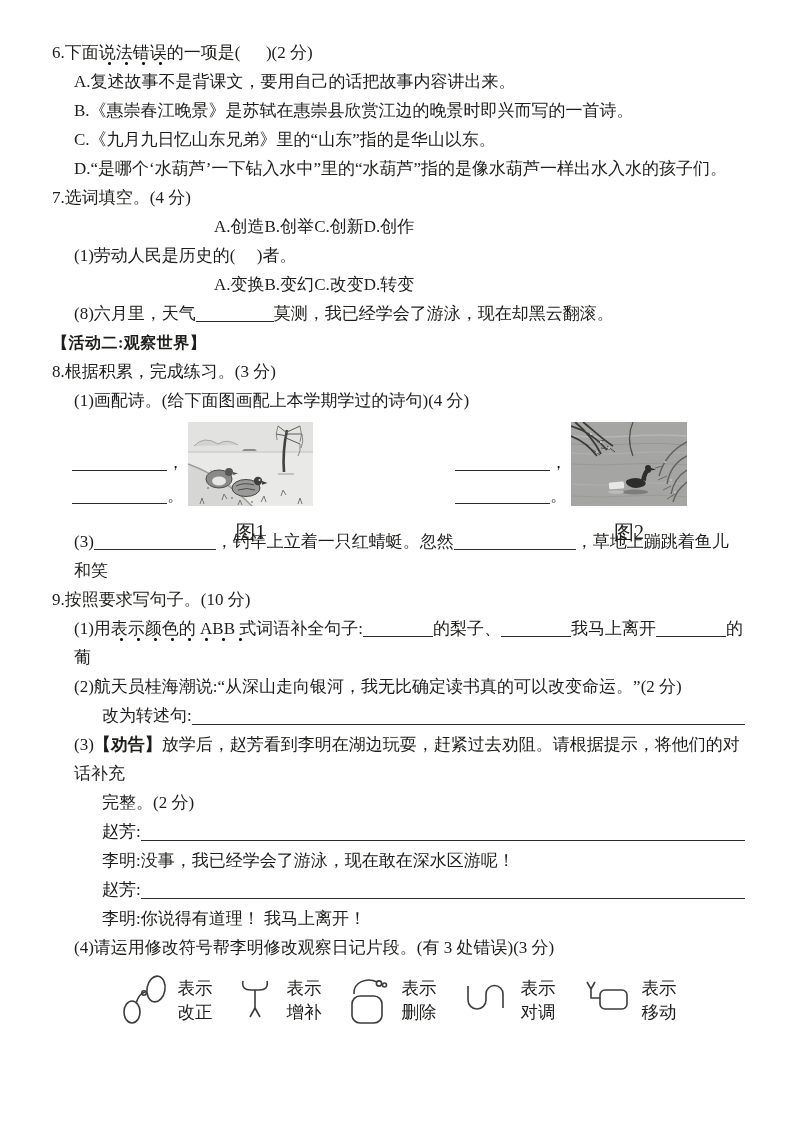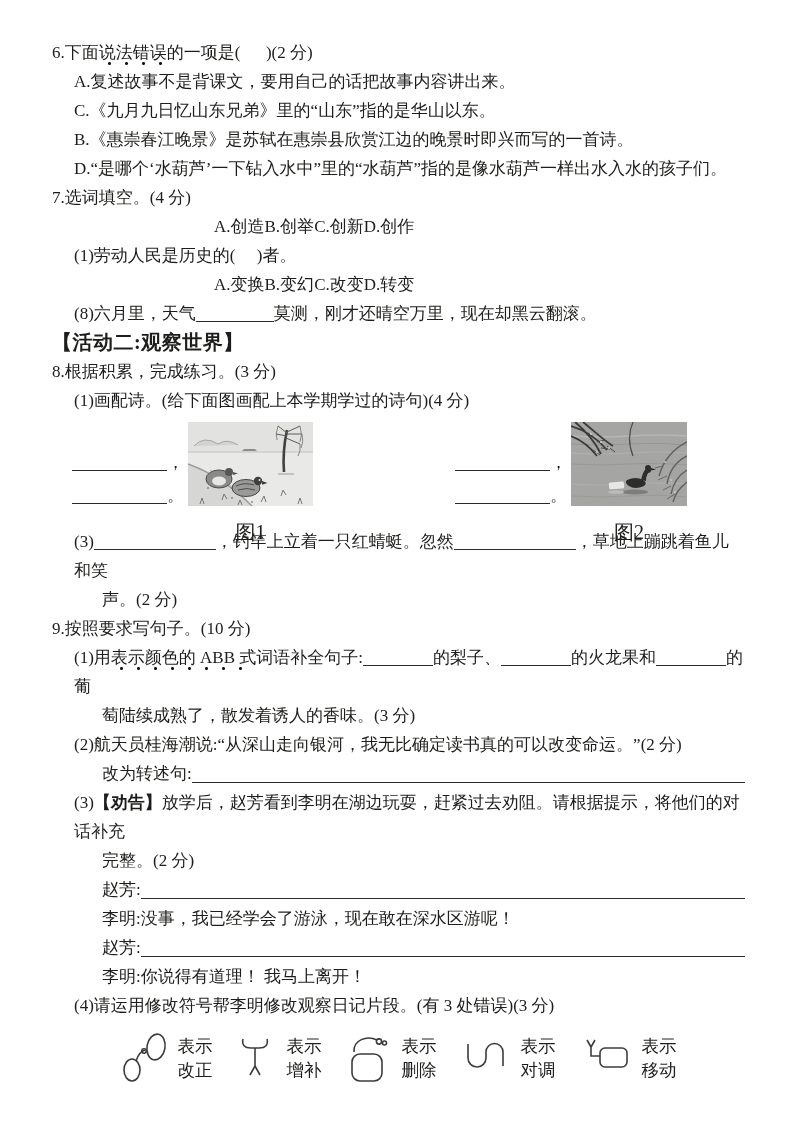--- a/index.html
+++ b/index.html
@@ -7,21 +7,21 @@
     width:793px;height:1122px;background:#ffffff;overflow:hidden;
     font-family:"Liberation Serif","DejaVu Serif",serif;
     color:#1d1d1b;
   }
   .sheet{padding:38px 48px 0 52px;font-size:17px;line-height:29px;}
   .ln{white-space:pre-wrap;}
   .ind1{padding-left:22px;}
   .ind2{padding-left:50px;}
   .opts{display:flex;padding-left:162px;}
   .bold{font-weight:bold;}
-  .activity{font-weight:bold;font-size:20px;letter-spacing:.5px;}
+  .activity{font-weight:bold;font-size:16px;letter-spacing:.5px;}
   
   .em{
     background-image:radial-gradient(circle,#151515 1.3px,transparent 1.6px);
     background-size:17px 5px;background-repeat:repeat-x;background-position:2px 100%;
     padding-bottom:4px;
   }
   
   .bl{display:inline-block;border-bottom:1.2px solid #2b2b29;height:17px;vertical-align:-3px;}
   .bl70{width:70px}.bl78{width:78px}.bl95{width:95px}.bl108{width:108px}.bl122{width:122px}
   .fill-row{display:flex;align-items:flex-end;}
@@ -41,39 +41,39 @@
   .sym-label{line-height:24px;font-size:17.5px;}
   svg{display:block;}
 </style>
 </head>
 <body>
 
 <div class="sheet">
 
   <div class="ln"><span>6.下面</span><span class="em">说法错误</span><span>的一项是(      )(2 分)</span></div>
   <div class="ln ind1">A.复述故事不是背课文，要用自己的话把故事内容讲出来。</div>
+  <div class="ln ind1">B.《惠崇春江晚景》是苏轼在惠崇县欣赏江边的晚景时即兴而写的一首诗。</div>
   <div class="ln ind1">C.《九月九日忆山东兄弟》里的“山东”指的是华山以东。</div>
-  <div class="ln ind1">B.《惠崇春江晚景》是苏轼在惠崇县欣赏江边的晚景时即兴而写的一首诗。</div>
   <div class="ln ind1">D.“是哪个‘水葫芦’一下钻入水中”里的“水葫芦”指的是像水葫芦一样出水入水的孩子们。</div>
 
   <div class="ln">7.选词填空。(4 分)</div>
   <div class="opts">
     <span>A.创造</span>
     <span>B.创举</span>
     <span>C.创新</span>
     <span>D.创作</span>
   </div>
   <div class="ln ind1">(1)劳动人民是历史的(     )者。</div>
   <div class="opts">
     <span>A.变换</span>
     <span>B.变幻</span>
     <span>C.改变</span>
     <span>D.转变</span>
   </div>
-  <div class="ln ind1"><span>(8)六月里，天气</span><span class="bl bl78"></span><span>莫测，刚才还晴空万里，现在却黑云翻滚。</span></div>
+  <div class="ln ind1"><span>(8)六月里，天气</span><span class="bl bl78"></span><span>莫测，我已经学会了游泳，现在却黑云翻滚。</span></div>
 
   <div class="ln activity">【活动二:观察世界】</div>
 
   <div class="ln">8.根据积累，完成练习。(3 分)</div>
   <div class="ln ind1">(1)画配诗。(给下面图画配上本学期学过的诗句)(4 分)</div>
 
   <div class="pics">
     <div class="pic-group">
       <div class="blank-col">
         <div class="brow"><span class="bl bl95"></span><span>，</span></div>
@@ -143,25 +143,23 @@
           <rect x="38" y="60" width="15" height="7" rx="1.5" fill="#e7e7e5" transform="rotate(-4 45 63)"></rect>
           <ellipse cx="64" cy="70" rx="13" ry="2.5" fill="#7d7d7b"></ellipse>
           <ellipse cx="45" cy="70" rx="8" ry="1.8" fill="#bcbcba"></ellipse>
         </svg>
         <div class="fig-label">图2</div>
       </div>
     </div>
   </div>
 
   <div class="ln ind1"><span>(3)</span><span class="bl bl122"></span><span>，钓竿上立着一只红蜻蜓。忽然</span><span class="bl bl122"></span><span>，草地上蹦跳着鱼儿和笑</span></div>
-  <div class="ln ind2">声。(2 分)</div>
 
   <div class="ln">9.按照要求写句子。(10 分)</div>
-  <div class="ln ind1"><span>(1)用</span><span class="em">表示颜色的 ABB 式</span><span>词语补全句子:</span><span class="bl bl70"></span><span>的梨子、</span><span class="bl bl70"></span><span>的火龙果和</span><span class="bl bl70"></span><span>的葡</span></div>
-  <div class="ln ind2">萄陆续成熟了，散发着诱人的香味。(3 分)</div>
+  <div class="ln ind1"><span>(1)用</span><span class="em">表示颜色的 ABB 式</span><span>词语补全句子:</span><span class="bl bl70"></span><span>的梨子、</span><span class="bl bl70"></span><span>我马上离开</span><span class="bl bl70"></span><span>的葡</span></div>
   <div class="ln ind1">(2)航天员桂海潮说:“从深山走向银河，我无比确定读书真的可以改变命运。”(2 分)</div>
   <div class="ln ind2 fill-row"><span>改为转述句:</span><span class="fill"></span></div>
   <div class="ln ind1"><span>(3)</span><span class="bold">【劝告】</span><span>放学后，赵芳看到李明在湖边玩耍，赶紧过去劝阻。请根据提示，将他们的对话补充</span></div>
   <div class="ln ind2">完整。(2 分)</div>
   <div class="ln ind2 fill-row"><span>赵芳:</span><span class="fill"></span></div>
   <div class="ln ind2"><span>李明:</span><span>没事，我已经学会了游泳，现在敢在深水区游呢！</span></div>
   <div class="ln ind2 fill-row"><span>赵芳:</span><span class="fill"></span></div>
   <div class="ln ind2"><span>李明:</span><span>你说得有道理！ 我马上离开！</span></div>
   <div class="ln ind1">(4)请运用修改符号帮李明修改观察日记片段。(有 3 处错误)(3 分)</div>
 

